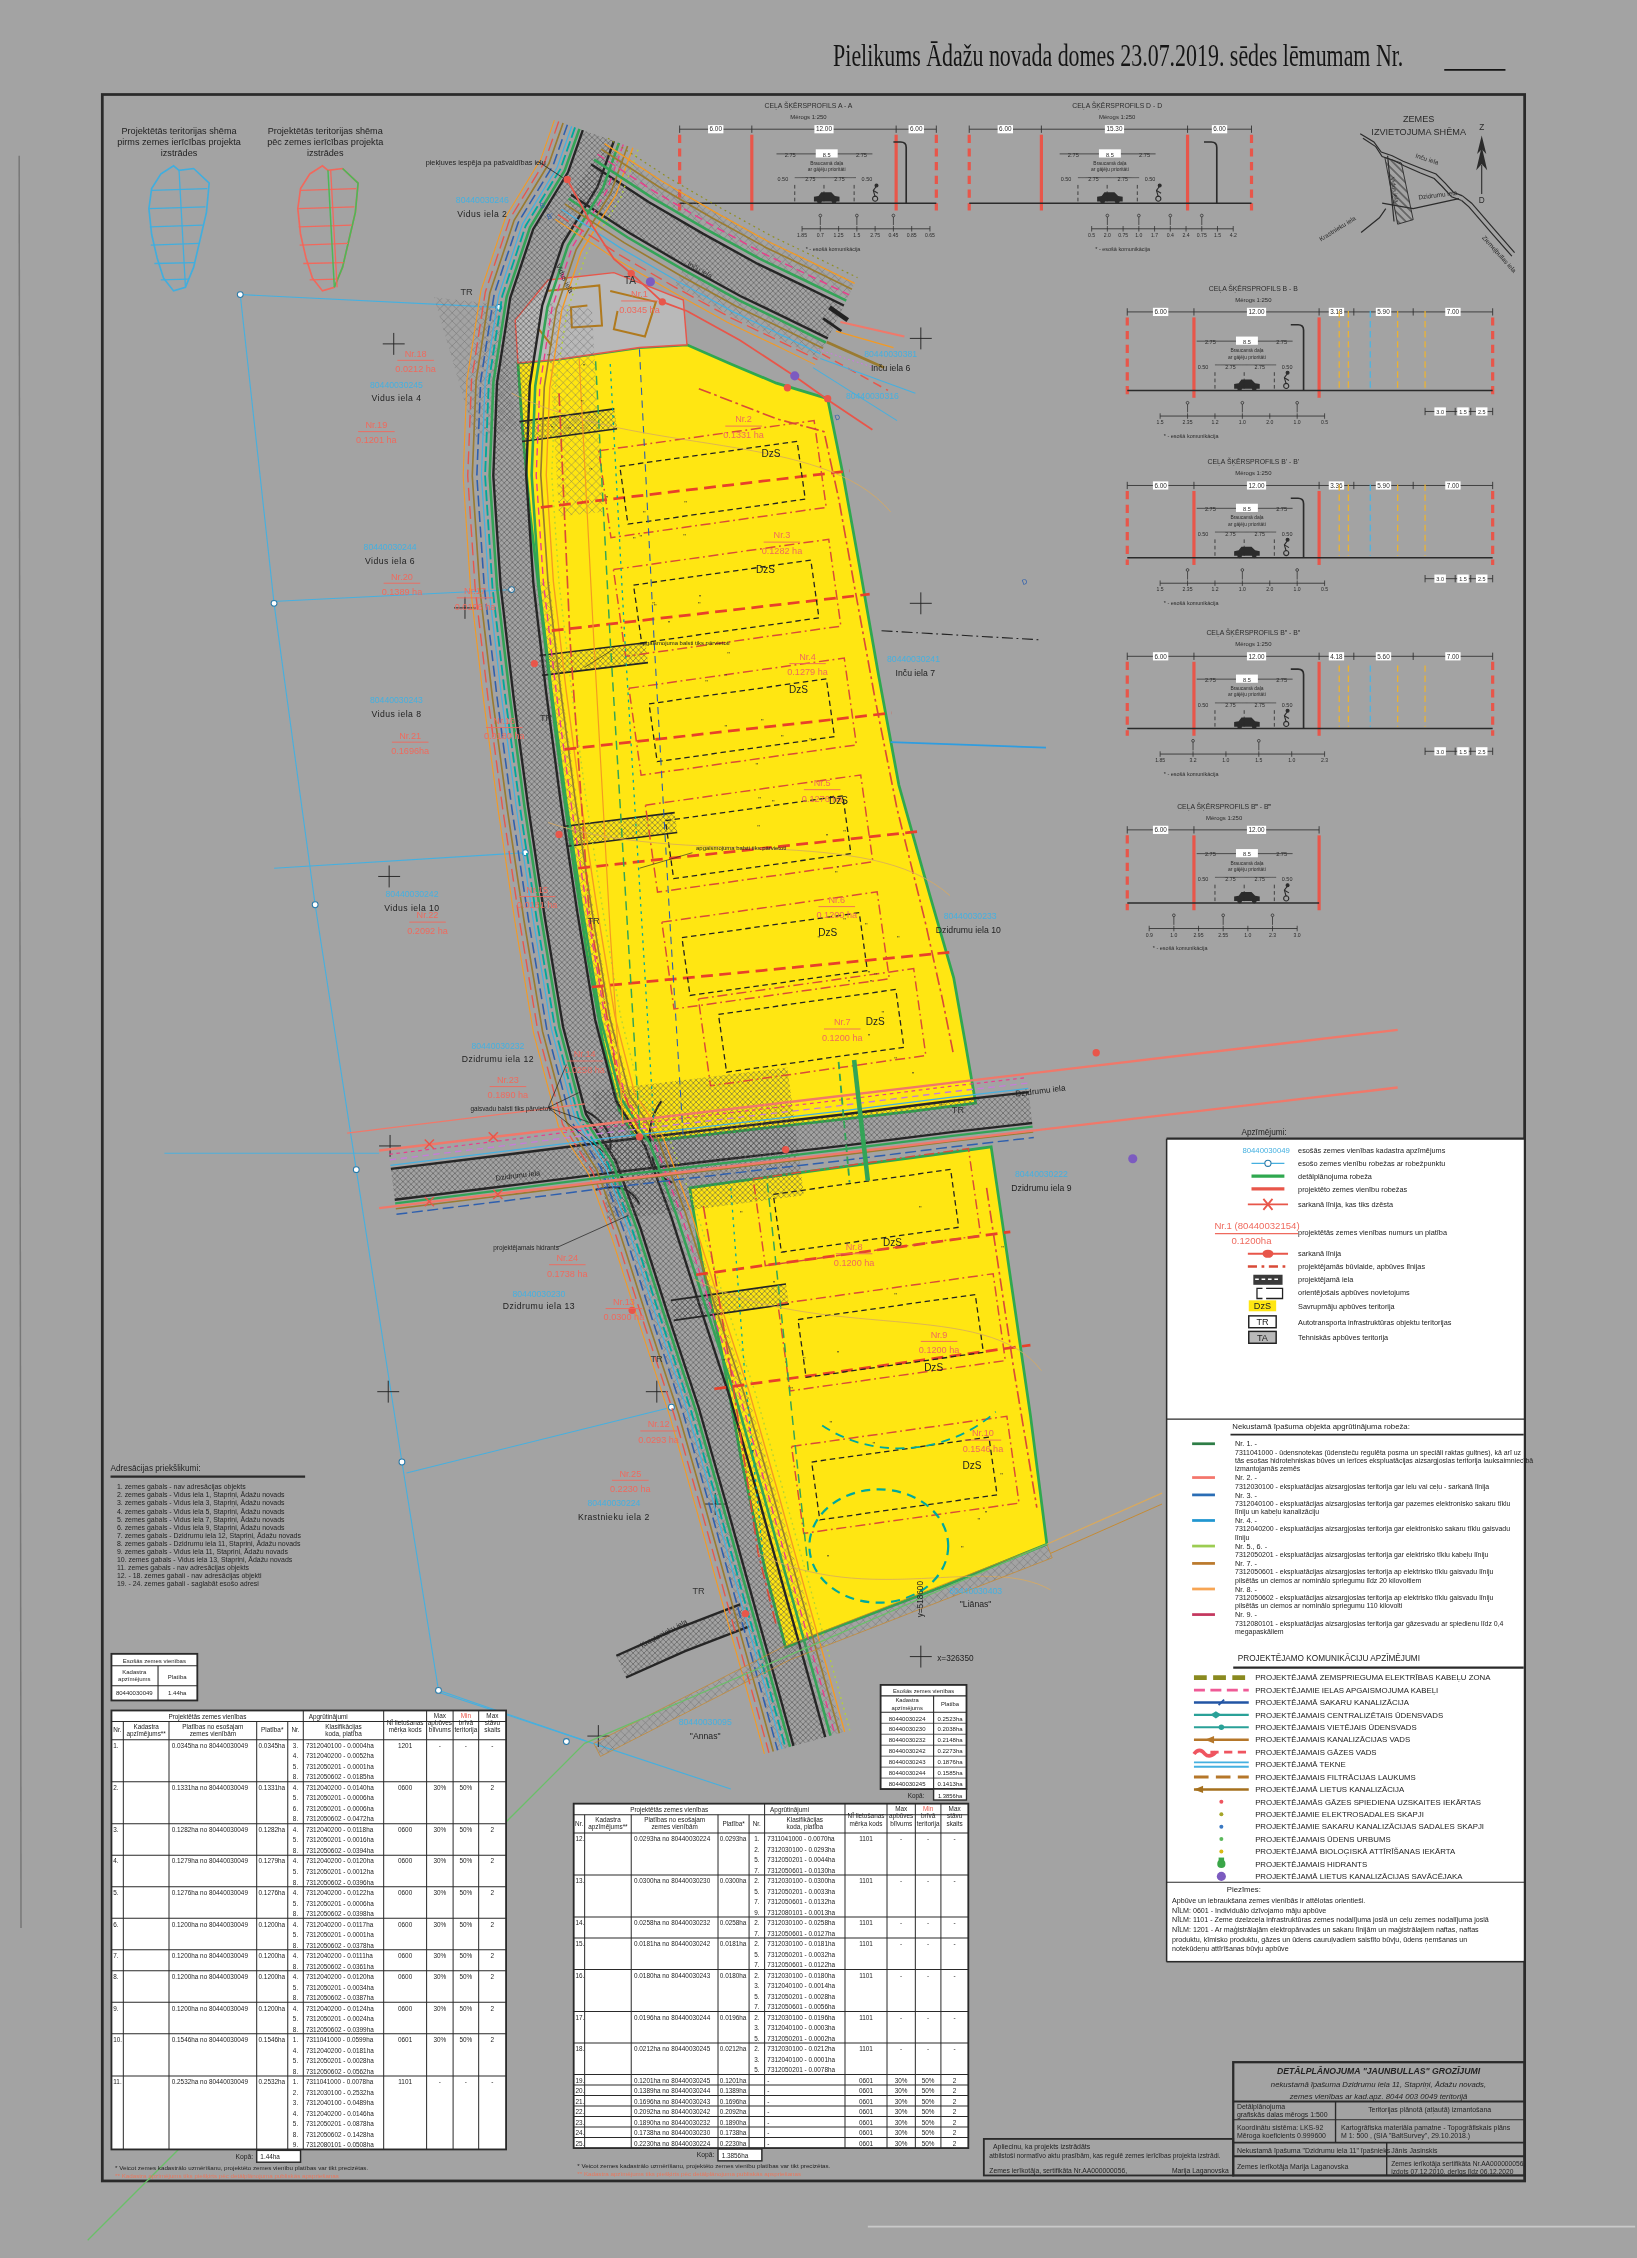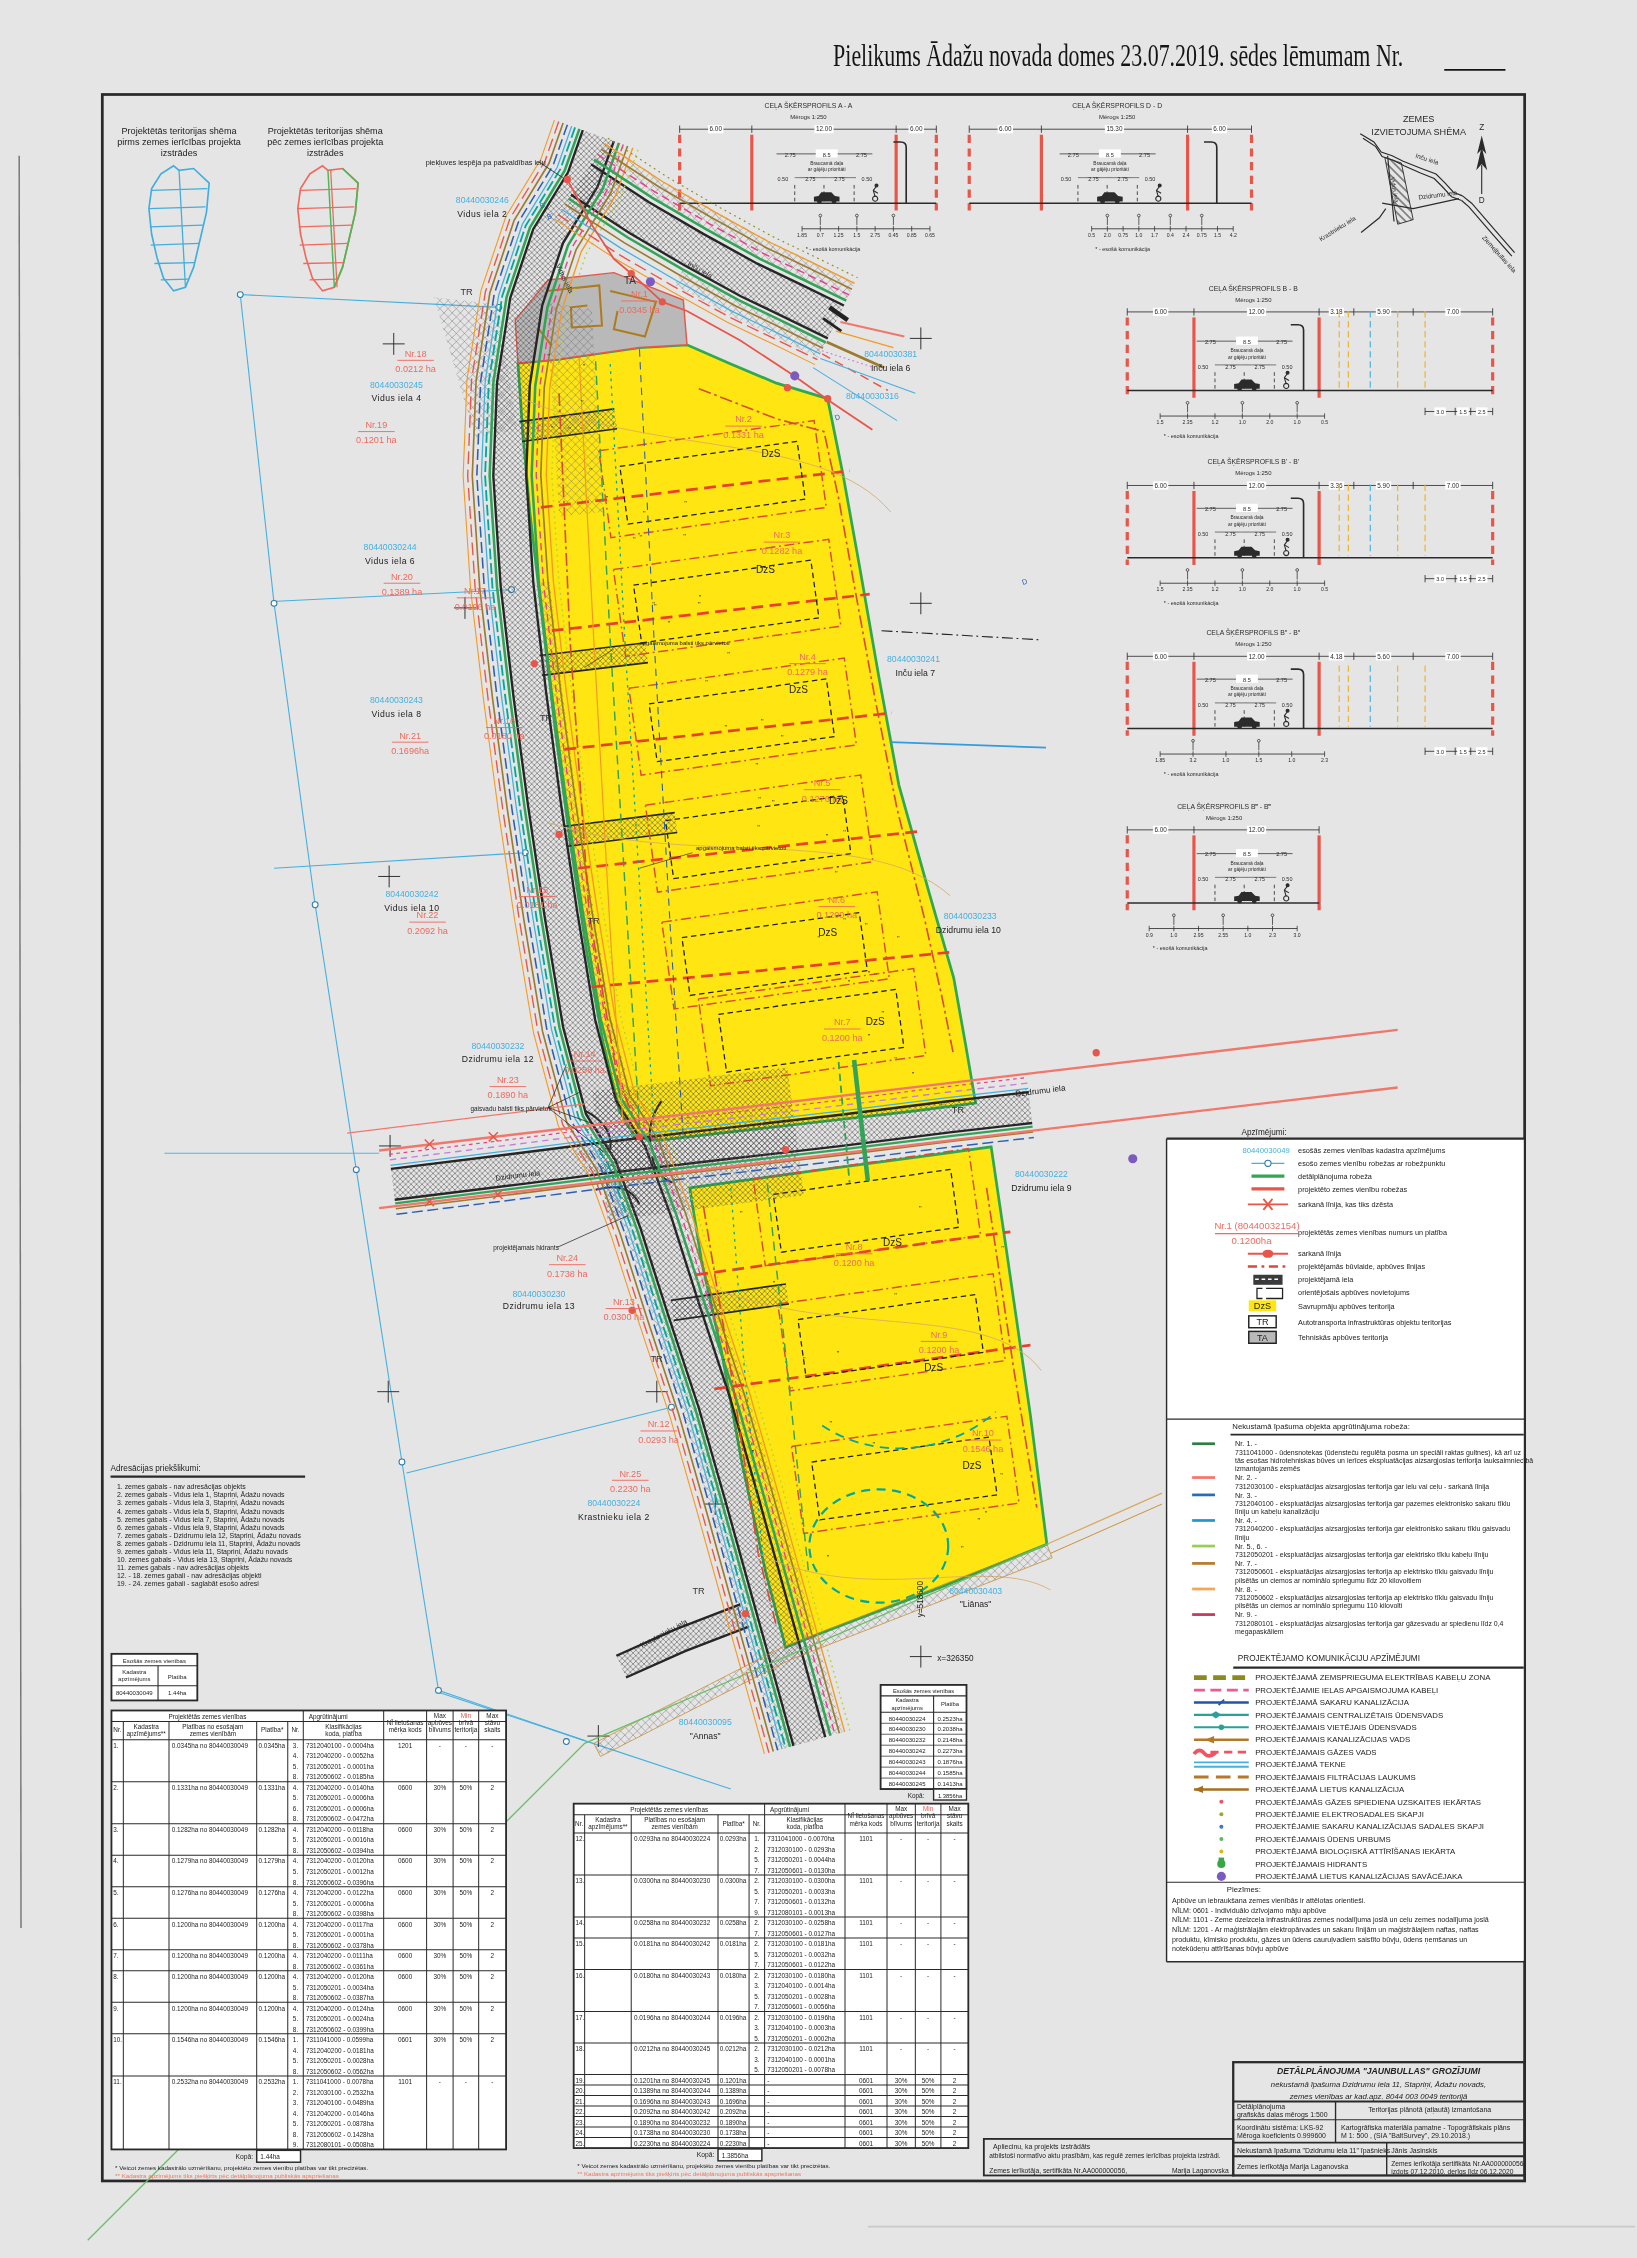--- a/index.html
+++ b/index.html
@@ -1,14 +1,14 @@
 <!DOCTYPE html>
 <html style="font-size:14.6px"><head><meta charset="utf-8"><style>
 html,body{margin:0;padding:0;background:#fff;}
-#page{position:relative;width:1637px;height:2259px;background:#e5e5e5;overflow:hidden;font-family:"Liberation Sans",sans-serif;}
+#page{position:relative;width:1637px;height:2259px;background:#a3a3a3;overflow:hidden;font-family:"Liberation Sans",sans-serif;}
 svg{position:absolute;left:0;top:0;}
 </style></head><body>
 <div id="page">
 <svg width="1637" height="2259" viewBox="0 0 1792 2472">
 <defs>
 <pattern id="xh" width="6" height="6" patternUnits="userSpaceOnUse">
           <path d="M0 0L6 6M6 0L0 6" stroke="#4d4d4d" stroke-width="0.6"></path>
         </pattern>
 <pattern id="xh2" width="9" height="9" patternUnits="userSpaceOnUse">
           <path d="M0 0L9 9M9 0L0 9" stroke="#6a6a6a" stroke-width="0.5"></path>

